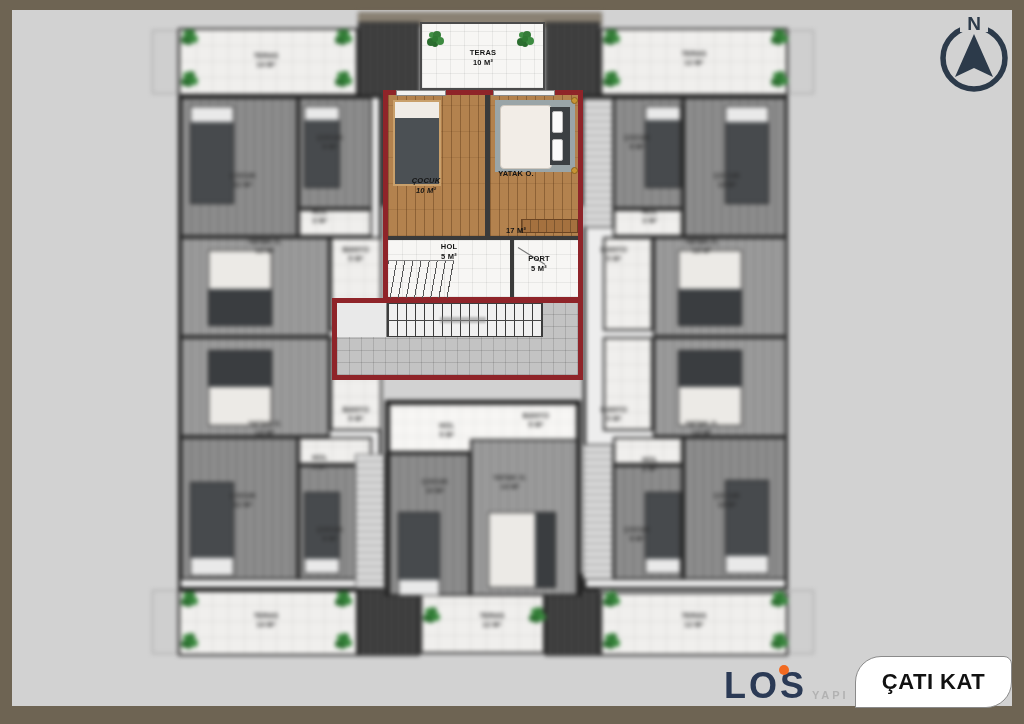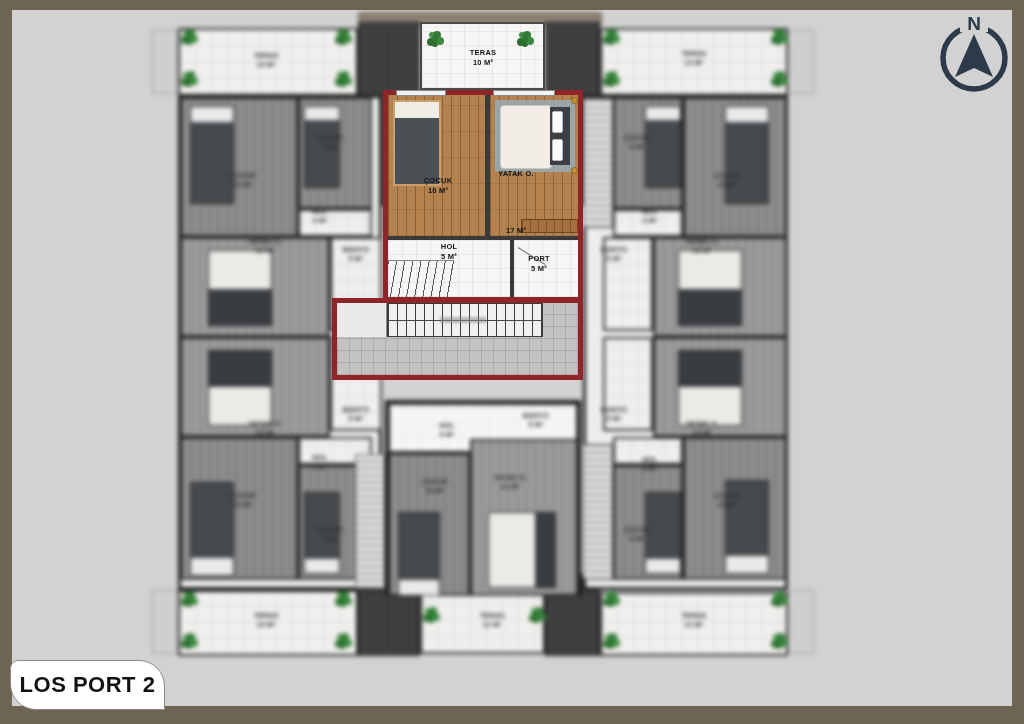--- a/index.html
+++ b/index.html
@@ -295,21 +295,21 @@
         </div>
 
         <div class="fext tileg">
           <div style="position:absolute;left:0;top:0;width:50px;height:34px;background:#e9e9e9;border-right:1px solid #888;box-sizing:border-box;"></div>
           <div class="treads" style="left:50px;top:0;width:156px;height:34px;">
             <div class="treadline"></div>
             <div class="smudge" style="left:52px;top:13px;width:46px;height:6px;"></div>
           </div>
         </div>
 
-        <div class="lbl" style="left:268px;top:172px;">
+        <div class="lbl" style="left:256px;top:172px;font-style:italic;">
             <span>ÇOCUK</span>
             <span>10 M²</span>
           </div>
         <div class="lbl" style="left:346px;top:188px;gap:47px;">
             <span>YATAK O.</span>
             <span>17 M²</span>
           </div>
         <div class="lbl" style="left:279px;top:238px;">
             <span>HOL</span>
             <span>5 M²</span>
@@ -323,20 +323,24 @@
 
     <div class="compass">
       <svg width="84" height="84" viewBox="0 0 84 84">
         <circle cx="42" cy="46" r="31" fill="none" stroke="#2c3a4a" stroke-width="5.5"></circle>
         <rect x="28" y="2" width="28" height="18" fill="#d2d2d2"></rect>
         <polygon points="42,22 61,65 42,56 23,65" fill="#2c3a4a"></polygon>
         <text x="42" y="18" text-anchor="middle" font-family="Liberation Sans, sans-serif" font-size="19" font-weight="bold" fill="#2c3a4a">N</text>
       </svg>
     </div>
 
-    <div class="tab tab-left">
-      <span>LOS PORT 2</span>
+
+    <div class="logo">
+      <span class="logo-text"><span>LOS</span><i class="logo-dot"></i></span>
+      <span class="logo-suffix">YAPI</span>
     </div>
 
-
+    <div class="tab tab-right">
+      <span>ÇATI KAT</span>
+    </div>
 
   </div>
 </div>
 
 </body></html>

